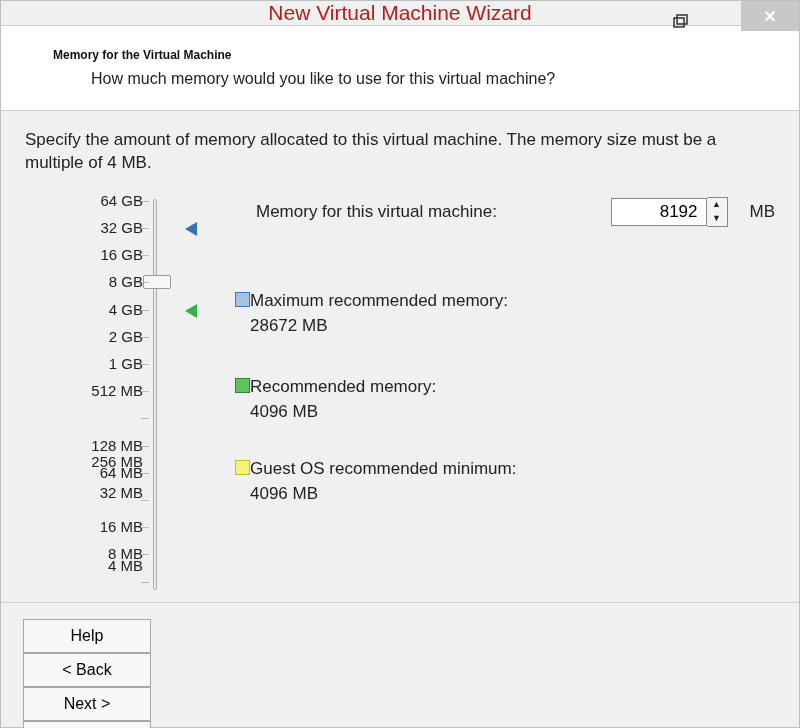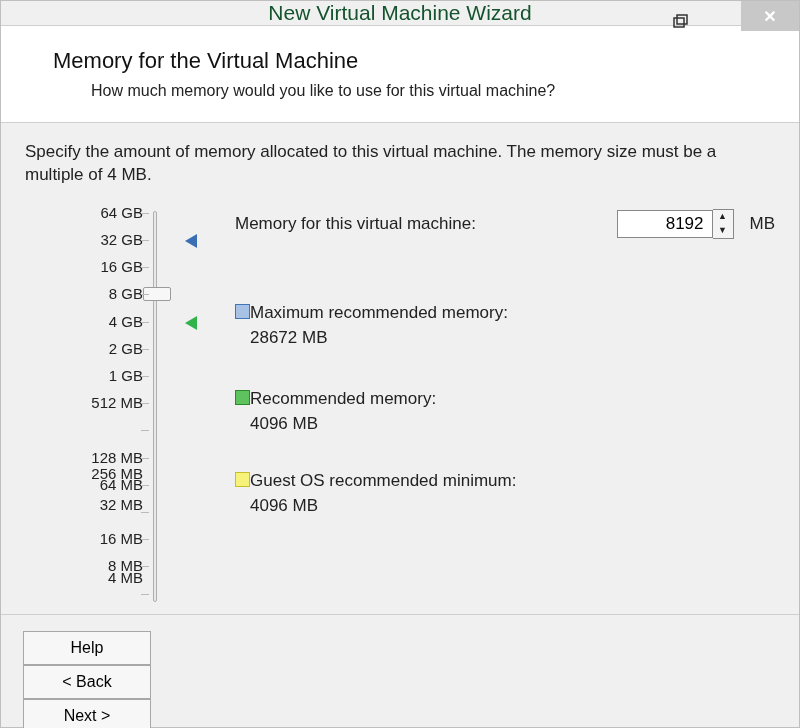--- a/index.html
+++ b/index.html
@@ -24,21 +24,21 @@
   .titlebar {
     height: 46px;
     background: #f0f0f0;
     display: flex;
     align-items: center;
     justify-content: center;
     position: relative;
   }
   .titlebar-title {
     font-size: 21px;
-    color: #14532d;
+    color: #b91c1c;
   }
   .titlebar-icon {
     position: absolute;
     right: 110px;
     top: 12px;
     width: 18px;
     height: 18px;
   }
   .close-btn {
     position: absolute;
@@ -56,22 +56,22 @@
     cursor: pointer;
   }
   .header {
     background: #fff;
     border-top: 1px solid #cfcfcf;
     border-bottom: 1px solid #cfcfcf;
     padding: 22px 20px 22px 52px;
   }
   .header h2 {
     margin: 0 0 8px 0;
-    font-size: 22px;
-    font-weight: normal;
+    font-size: 12px;
+    font-weight: bold;
     color: #111;
   }
   .header p {
     margin: 0 0 0 38px;
     font-size: 16px;
     color: #222;
   }
   .body {
     flex: 1;
     padding: 18px 24px 10px 24px;
@@ -135,22 +135,23 @@
   .marker-blue { border-right: 12px solid #3a6eb5; }
   .marker-green { border-right: 12px solid #2fb34a; }
   .content-col {
     flex: 1;
     padding-left: 48px;
     position: relative;
   }
   .mem-line {
     display: flex;
     align-items: center;
-    gap: 6px;
+    gap: 12px;
     font-size: 17px;
+    margin-left: 21px;
   }
   .spinner {
     display: flex;
     align-items: center;
     margin-left: auto;
   }
   .spinner input {
     width: 96px;
     height: 28px;
     border: 1px solid #888;

